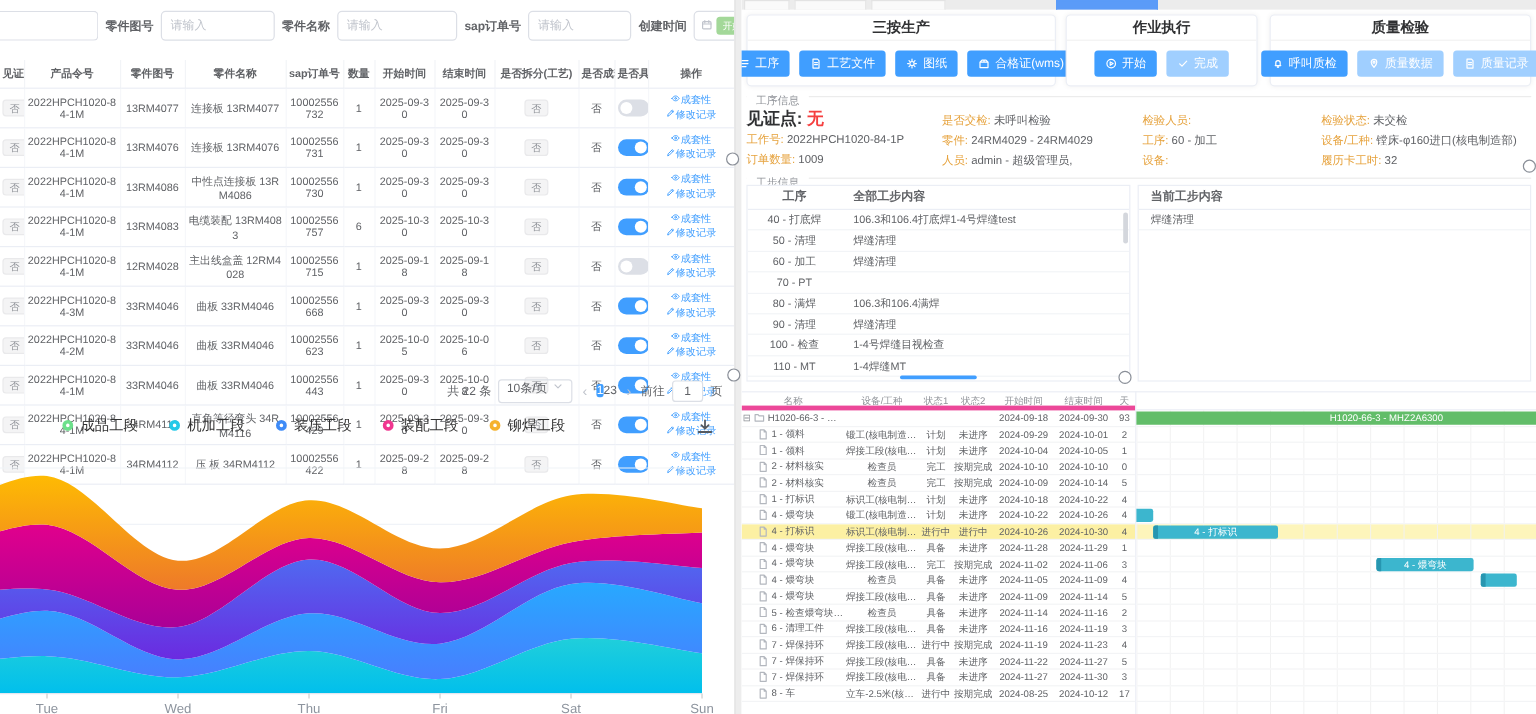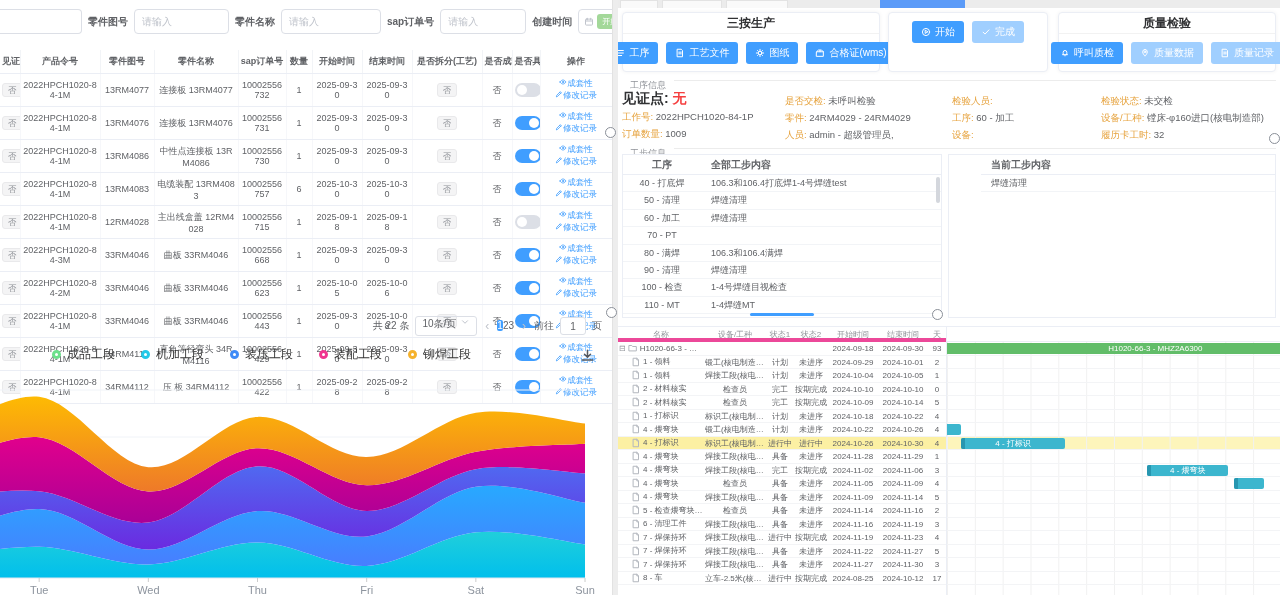--- a/index.html
+++ b/index.html
@@ -480,20 +480,21 @@
             </button>
             <button class="btn">
               <svg class="ic " viewBox="0 0 12 12" fill="none" stroke="currentColor" stroke-width="1.2" stroke-linecap="round" stroke-linejoin="round">
                 <path d="M2 4.5l2-2h4l2 2V10H2zM2 4.5h8M6 2.5v2"></path>
               </svg>
               <span>合格证(wms)</span>
             </button>
           </div>
         </div>
         <div class="card" style="left:270px;width:160px">
+          <div class="card-title">作业执行</div>
           <div class="card-btns">
             <button class="btn">
               <svg class="ic " viewBox="0 0 12 12" fill="none" stroke="currentColor" stroke-width="1.2" stroke-linecap="round" stroke-linejoin="round">
                 <circle cx="6" cy="6" r="4.3"></circle>
                 <path d="M5 4.3v3.4L7.9 6z"></path>
               </svg>
               <span>开始</span>
             </button>
             <button class="btn light">
               <svg class="ic " viewBox="0 0 12 12" fill="none" stroke="currentColor" stroke-width="1.2" stroke-linecap="round" stroke-linejoin="round">
@@ -600,21 +601,21 @@
           </div>
           <div class="steps-row">
             <span class="sc1">120 - UT</span>
             <span class="sc2">1-4焊缝UT</span>
           </div>
         </div>
       <span class="vthumb"></span>
       <span class="hthumb"></span>
     </div>
 
-    <div class="panel" style="left:330px;top:154px;width:328px;height:164px;padding-left:32px;">
+    <div class="panel" style="left:330px;top:154px;width:328px;height:164px;">
       <div class="steps-head">
         <span class="sc2">当前工步内容</span>
       </div>
       <div class="steps-row">
         <span class="sc2">焊缝清理</span>
       </div>
     </div>
 
     <div class="gantt-left" id="ganttLeft">
         <div class="g-hrow">

